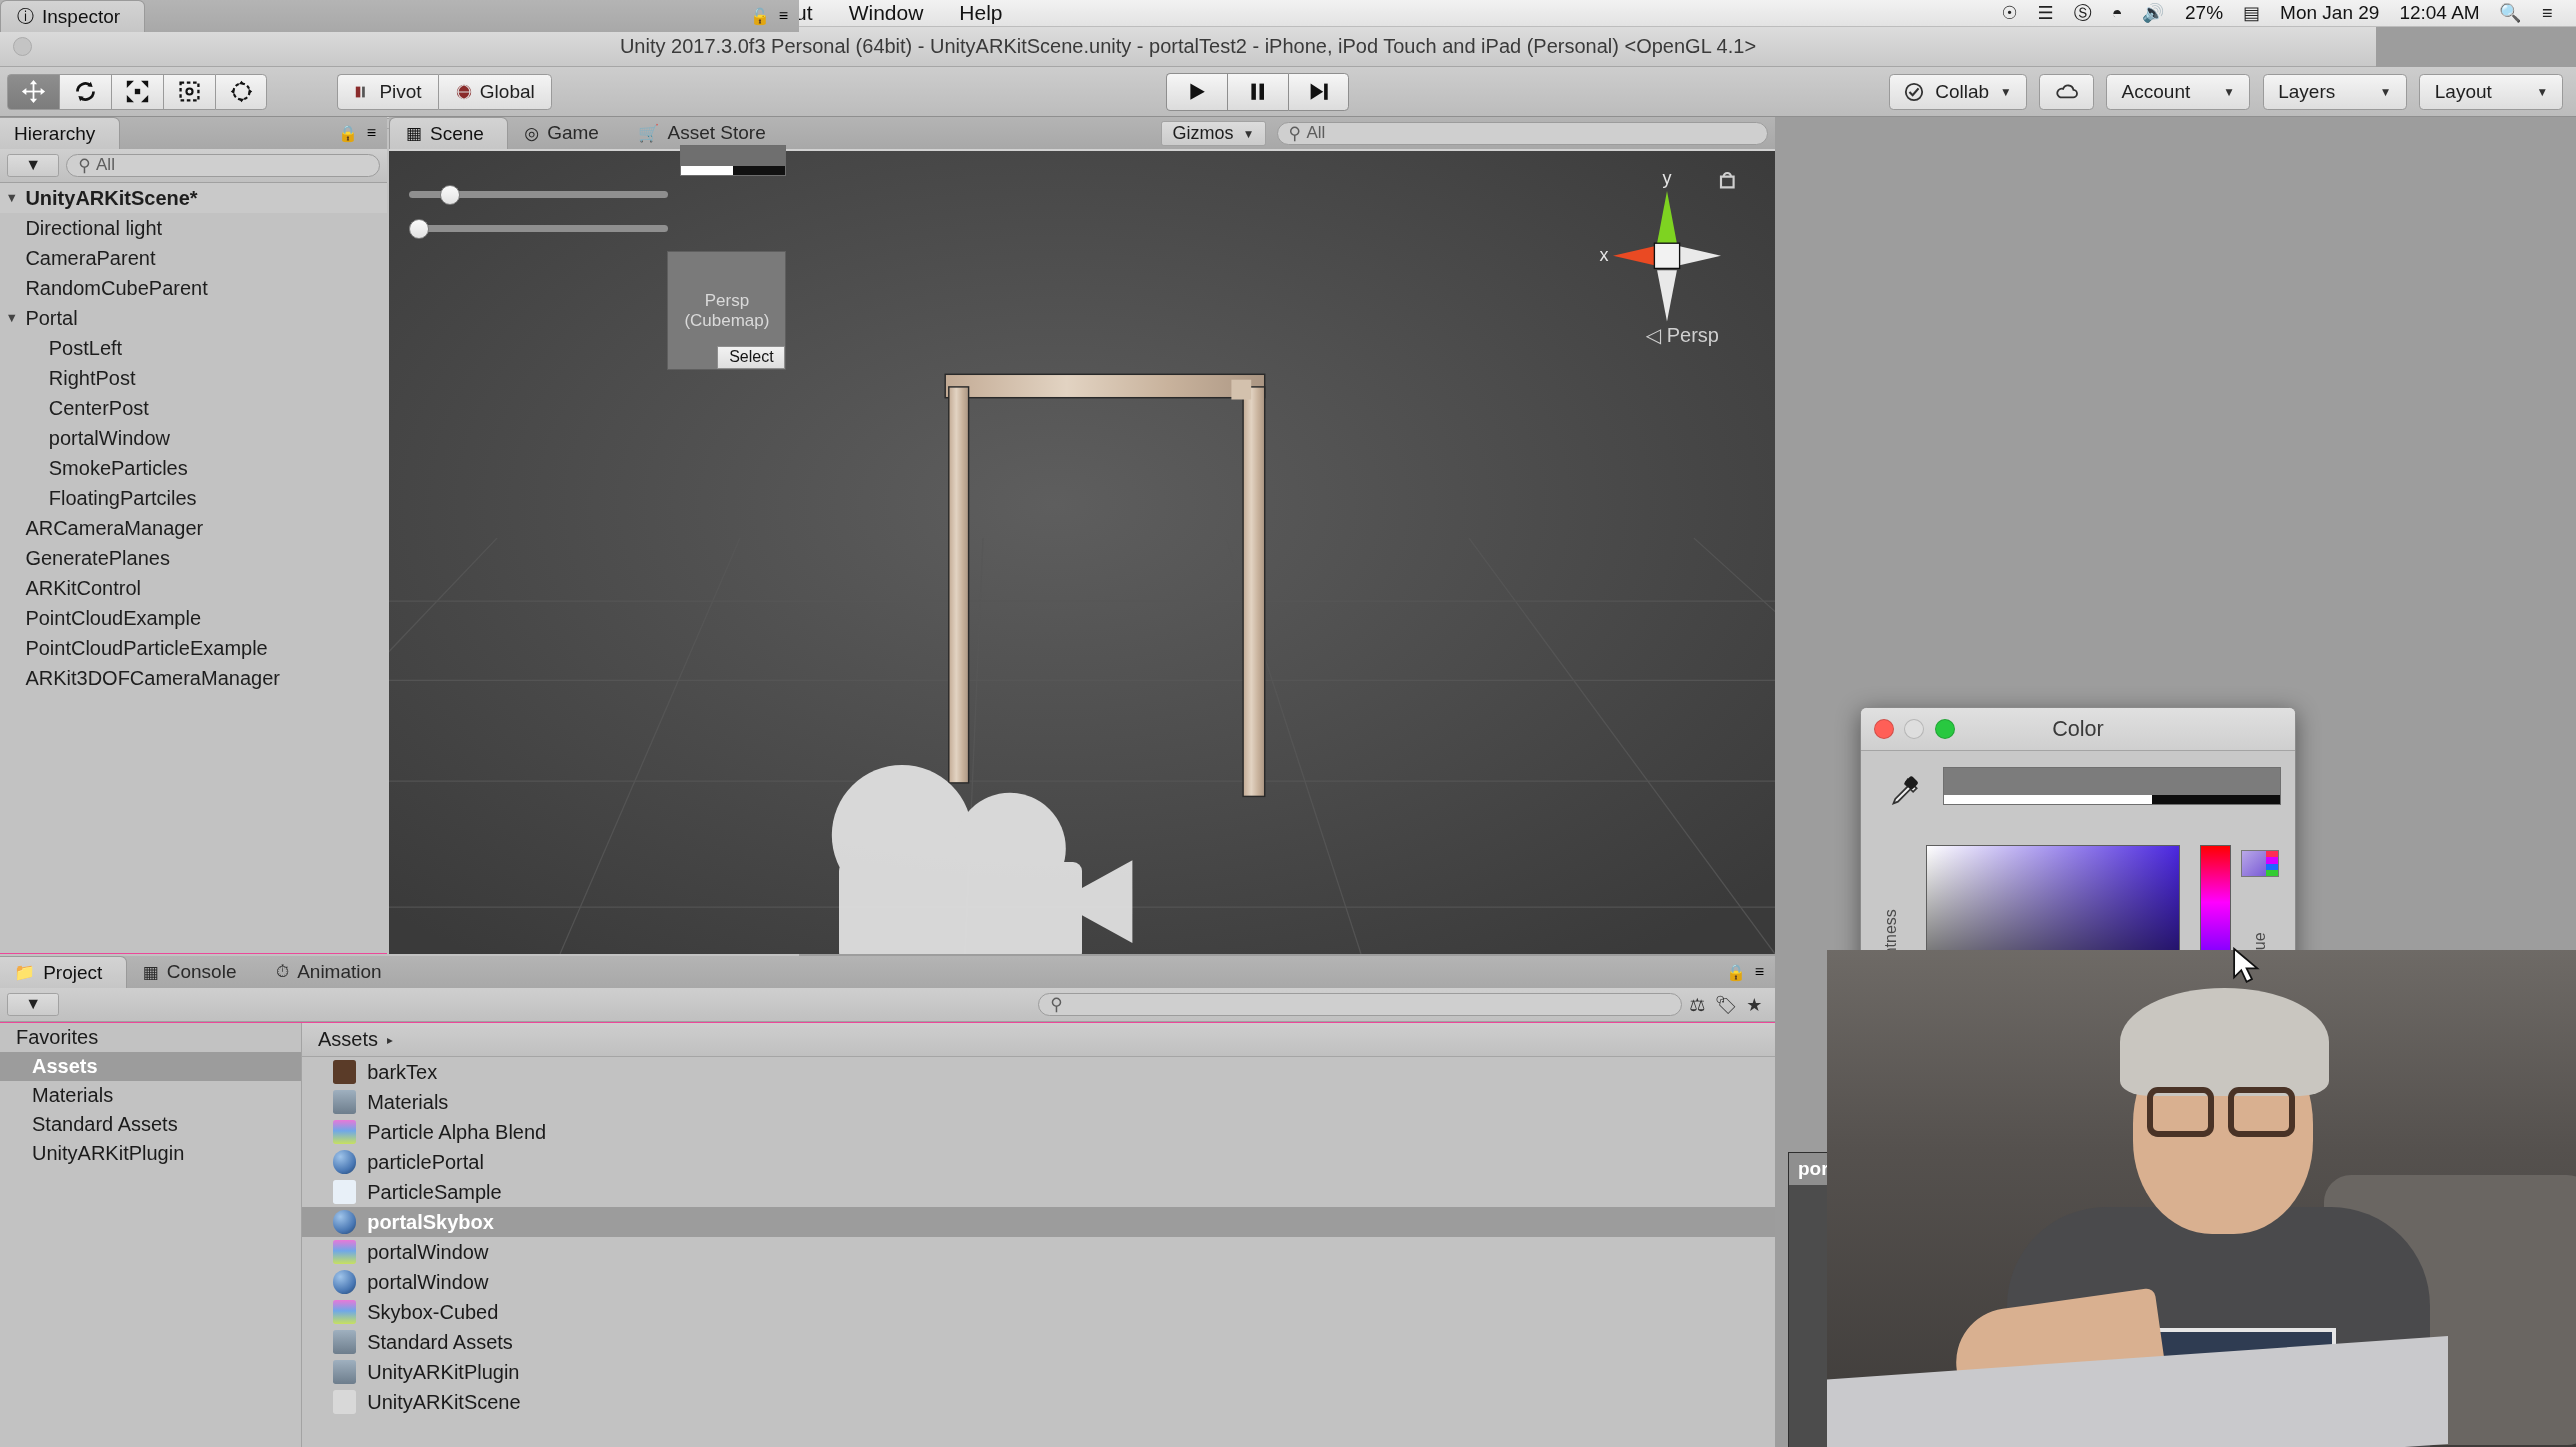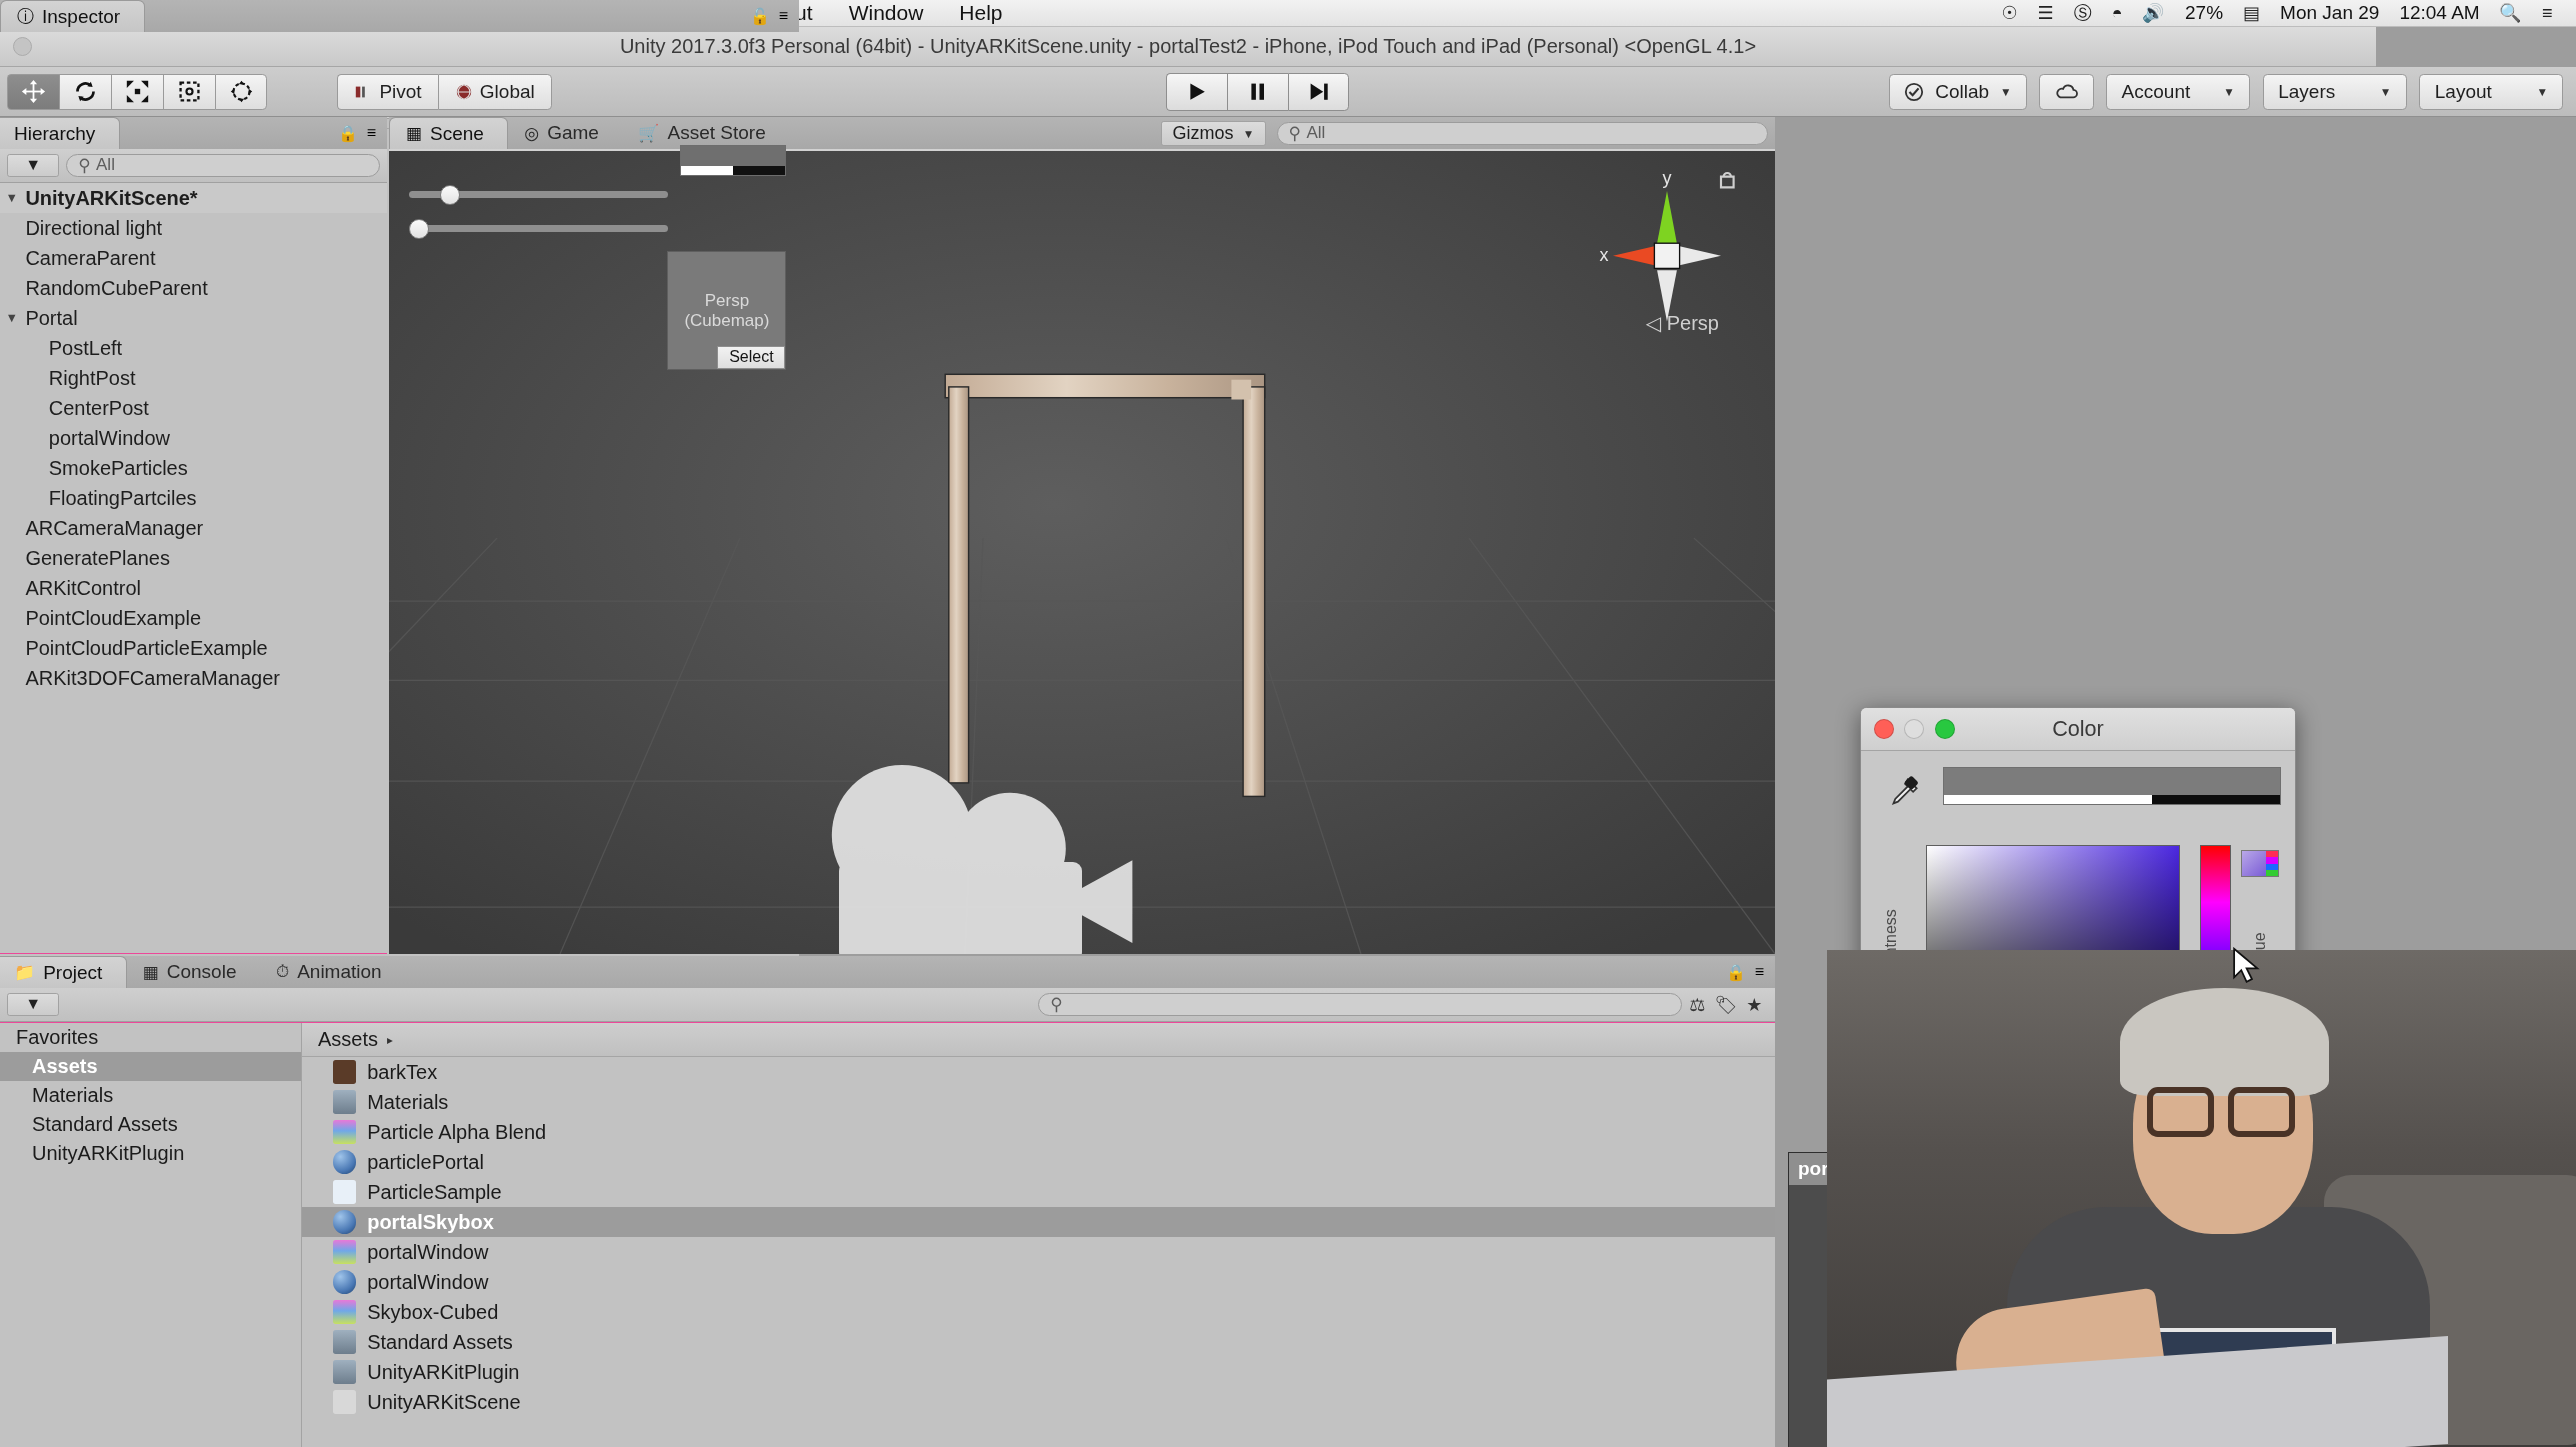--- a/index.html
+++ b/index.html
@@ -297,21 +297,21 @@
     position: absolute; left: 1788px; top: 1152px; width: 79px; height: 301px;
     background: #4c4c4c; border: 0.9px solid #2e2e2e;
   }
   #floattab .ft-head {
     height: 32px; background: #8f8f8f; color: #fff; font-weight: bold;
     font-size: 19px; display: flex; align-items: center; padding-left: 9px;
     overflow: hidden; white-space: nowrap;
   }
 
   .axisgizmo { position: absolute; right: 27px; top: 12.6px; width: 162px; height: 180px; }
-  .perspLabel { position: absolute; right: 56px; top: 160px; font-size: 20px; color: #cfcfcf; }
+  .perspLabel { position: absolute; right: 56px; top: 172px; font-size: 20px; color: #cfcfcf; }
 </style>
 </head>
 <body>
 
 <div class="root">
 
   <div class="macbar">
     <div class="apple"></div>
     <div class="mi bold">Unity</div>
     <div class="mi">File</div>

